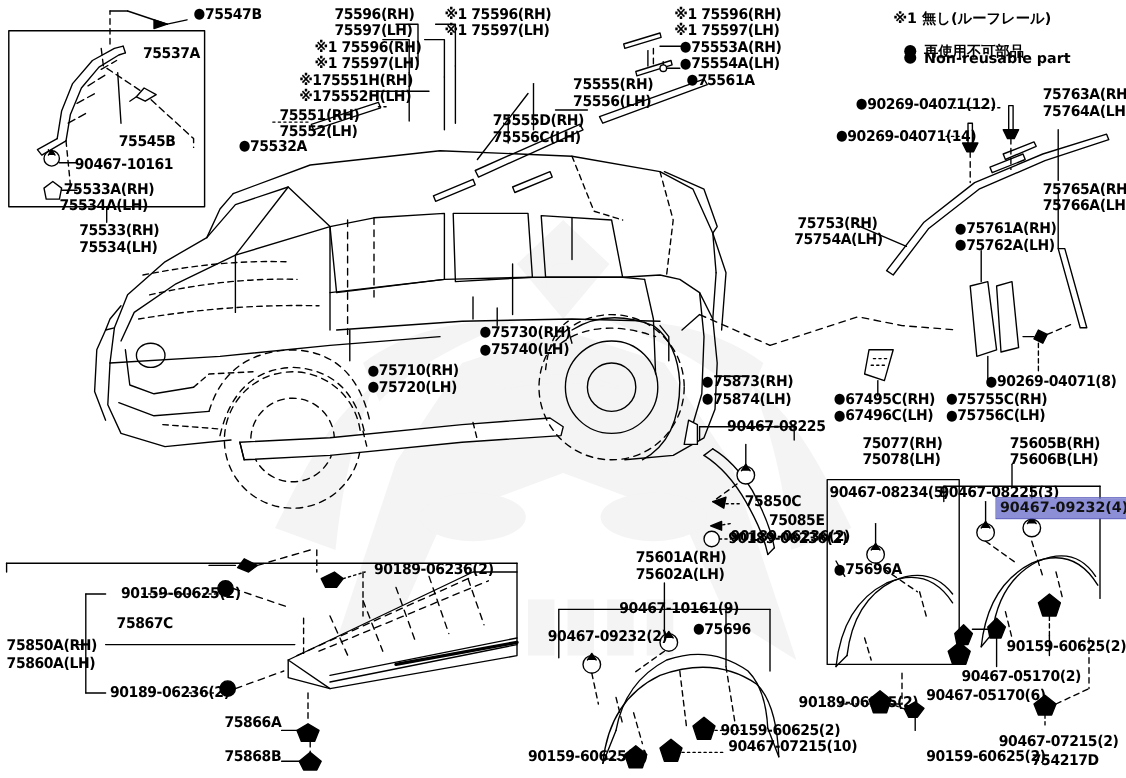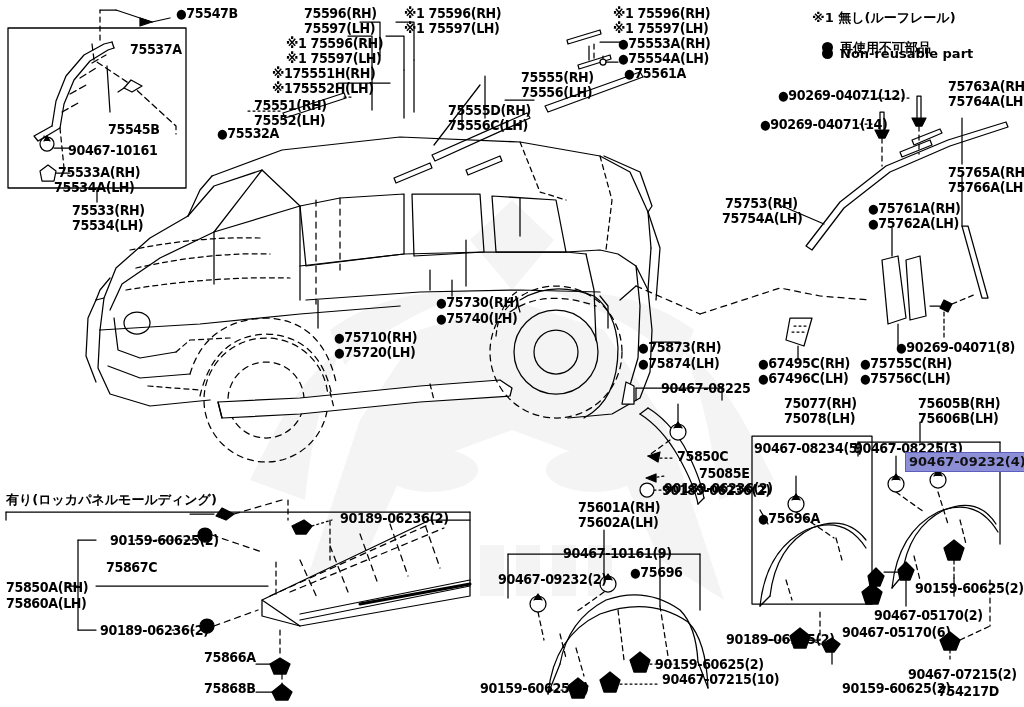--- a/index.html
+++ b/index.html
@@ -510,21 +510,20 @@
   <div class="lbl" style="left:578px;top:500px;">75601A(RH)</div>
   <div class="lbl" style="left:578px;top:515px;">75602A(LH)</div>
   <div class="lbl" style="left:563px;top:546px;">90467-10161(9)</div>
   <div class="lbl" style="left:498px;top:572px;">90467-09232(2)</div>
   <div class="lbl bul" style="left:630px;top:565px;">75696</div>
   <div class="lbl" style="left:655px;top:657px;">90159-60625(2)</div>
   <div class="lbl" style="left:480px;top:681px;">90159-60625(2)</div>
   <div class="lbl" style="left:662px;top:672px;">90467-07215(10)</div>
   <div class="lbl" style="left:662px;top:483px;">90189-06236(2)</div>
 
-  <div class="lbl jp" style="left:6px;top:492px;">有り(ロッカパネルモールディング)</div>
   <div class="lbl" style="left:110px;top:533px;">90159-60625(2)</div>
   <div class="lbl" style="left:340px;top:511px;">90189-06236(2)</div>
   <div class="lbl" style="left:100px;top:623px;">90189-06236(2)</div>
   <div class="lbl" style="left:106px;top:560px;">75867C</div>
   <div class="lbl" style="left:6px;top:580px;">75850A(RH)</div>
   <div class="lbl" style="left:6px;top:596px;">75860A(LH)</div>
   <div class="lbl" style="left:204px;top:650px;">75866A</div>
   <div class="lbl" style="left:204px;top:681px;">75868B</div>
 
   <div class="lbl" style="left:938px;top:684px;font-weight:bold;">754217D</div>

